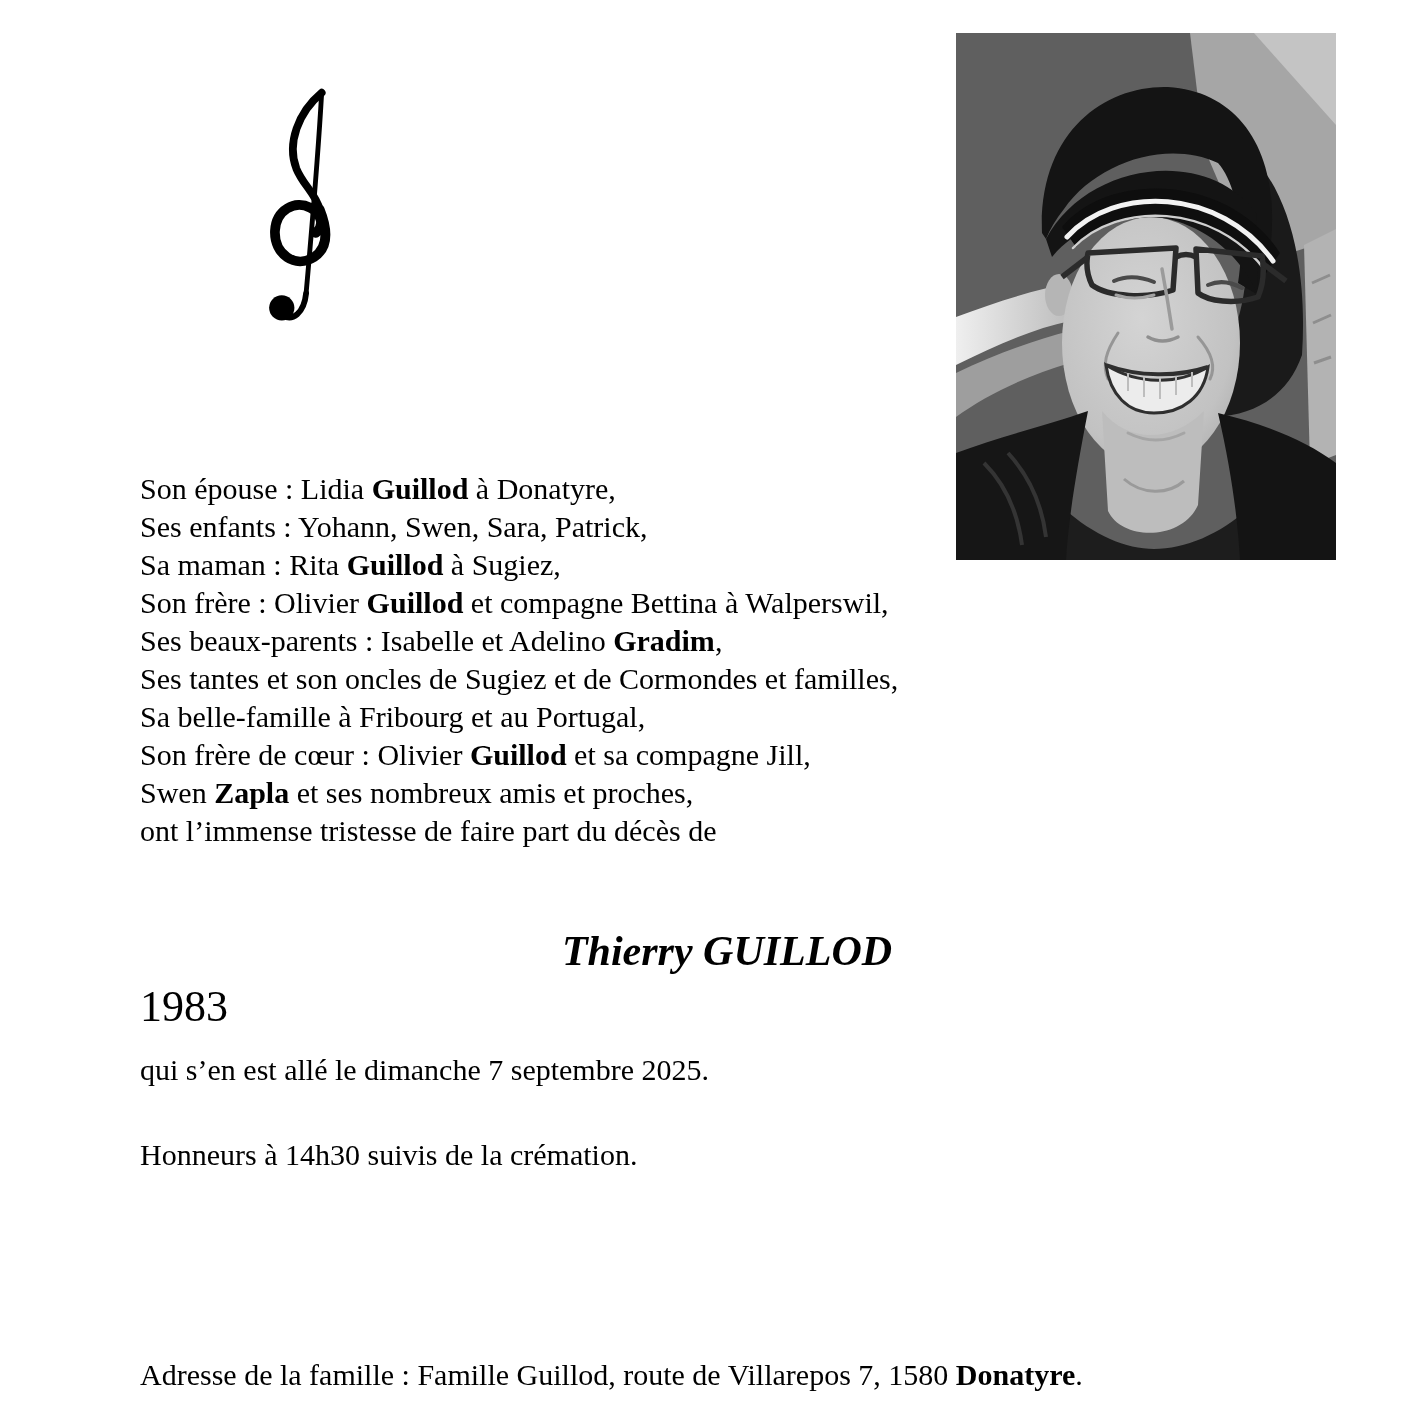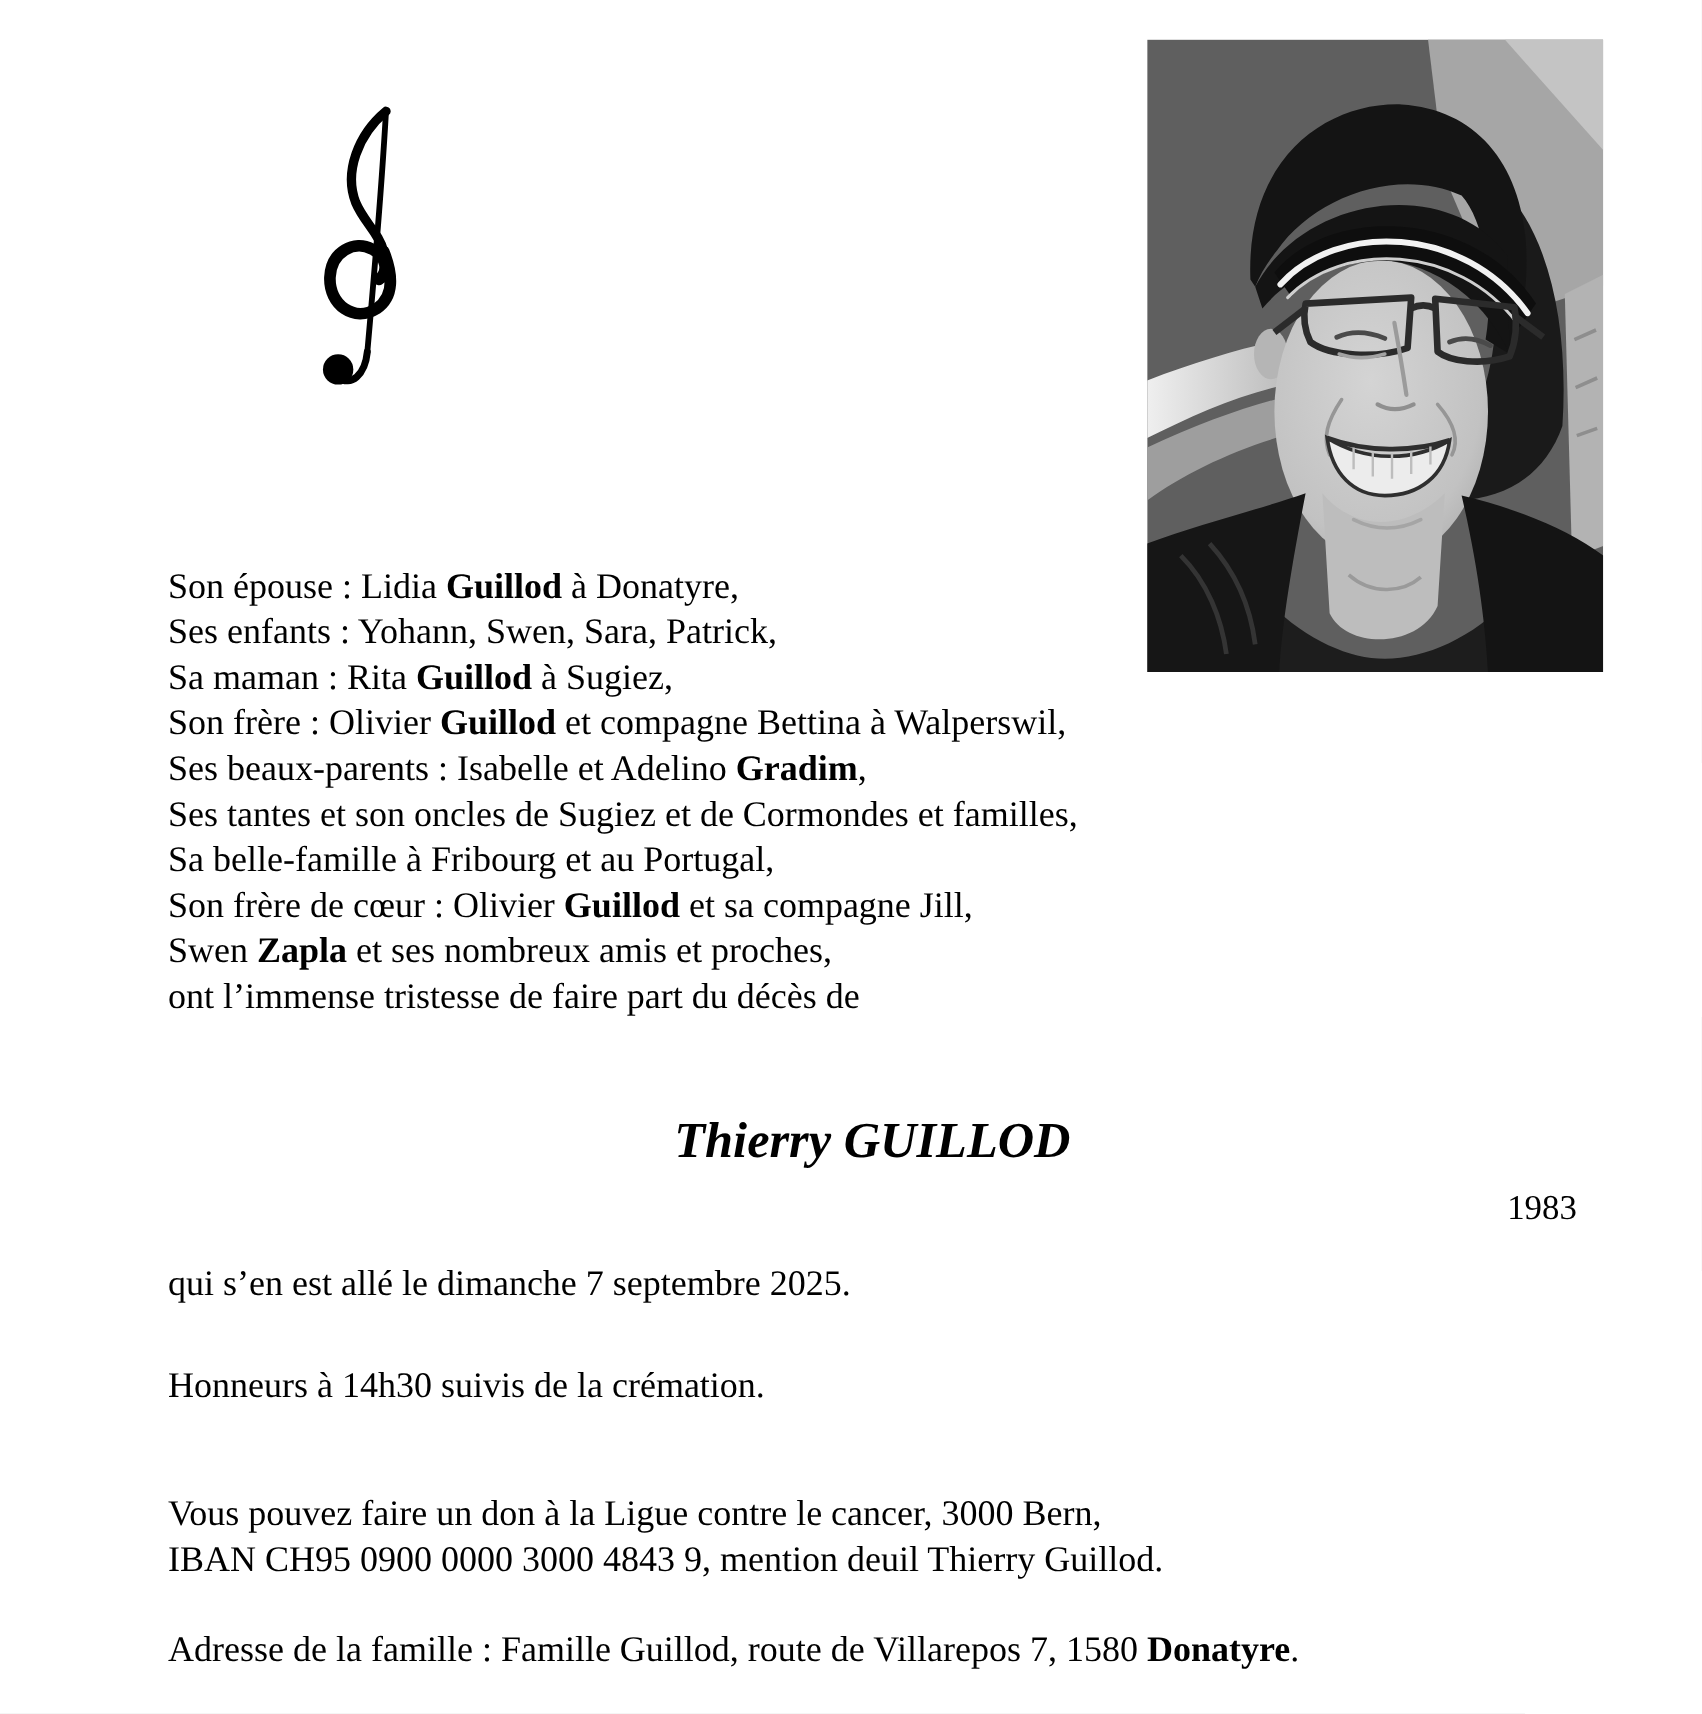--- a/index.html
+++ b/index.html
@@ -48,22 +48,22 @@
     font-size: 42px;
     line-height: 48px;
     font-weight: bold;
     font-style: italic;
   }
   .year-block {
     position: absolute;
     left: 140px;
     width: 1174px;
     top: 988px;
-    text-align: right;
-    font-size: 29px;
+    text-align: left;
+    font-size: 44px;
     line-height: 38px;
   }
   .p-departure { top: 1051px; }
   .p-ceremony  { top: 1136px; }
   .p-donation  { top: 1243px; }
   .p-address   { top: 1356px; }
 </style>
 </head>
 <body>
 
@@ -176,22 +176,18 @@
   <div class="year-block">1983</div>
 
   <div class="textblock p-departure">
       <div class="line"><span>qui s’en est allé le dimanche 7 septembre 2025.</span></div>
     </div>
 
   <div class="textblock p-ceremony">
       <div class="line"><span>Honneurs à 14h30 suivis de la crémation.</span></div>
     </div>
 
-  <div class="textblock p-donation">
-      <div class="line"><span>Vous pouvez faire un don à la Ligue contre le cancer, 3000 Bern,</span></div>
-      <div class="line"><span>IBAN CH95 0900 0000 3000 4843 9, mention deuil Thierry Guillod.</span></div>
-    </div>
 
   <div class="textblock p-address">
       <div class="line"><span>Adresse de la famille : Famille Guillod, route de Villarepos 7, 1580 </span><span class="b">Donatyre</span><span>.</span></div>
     </div>
 
 </div>
 
 </body></html>

